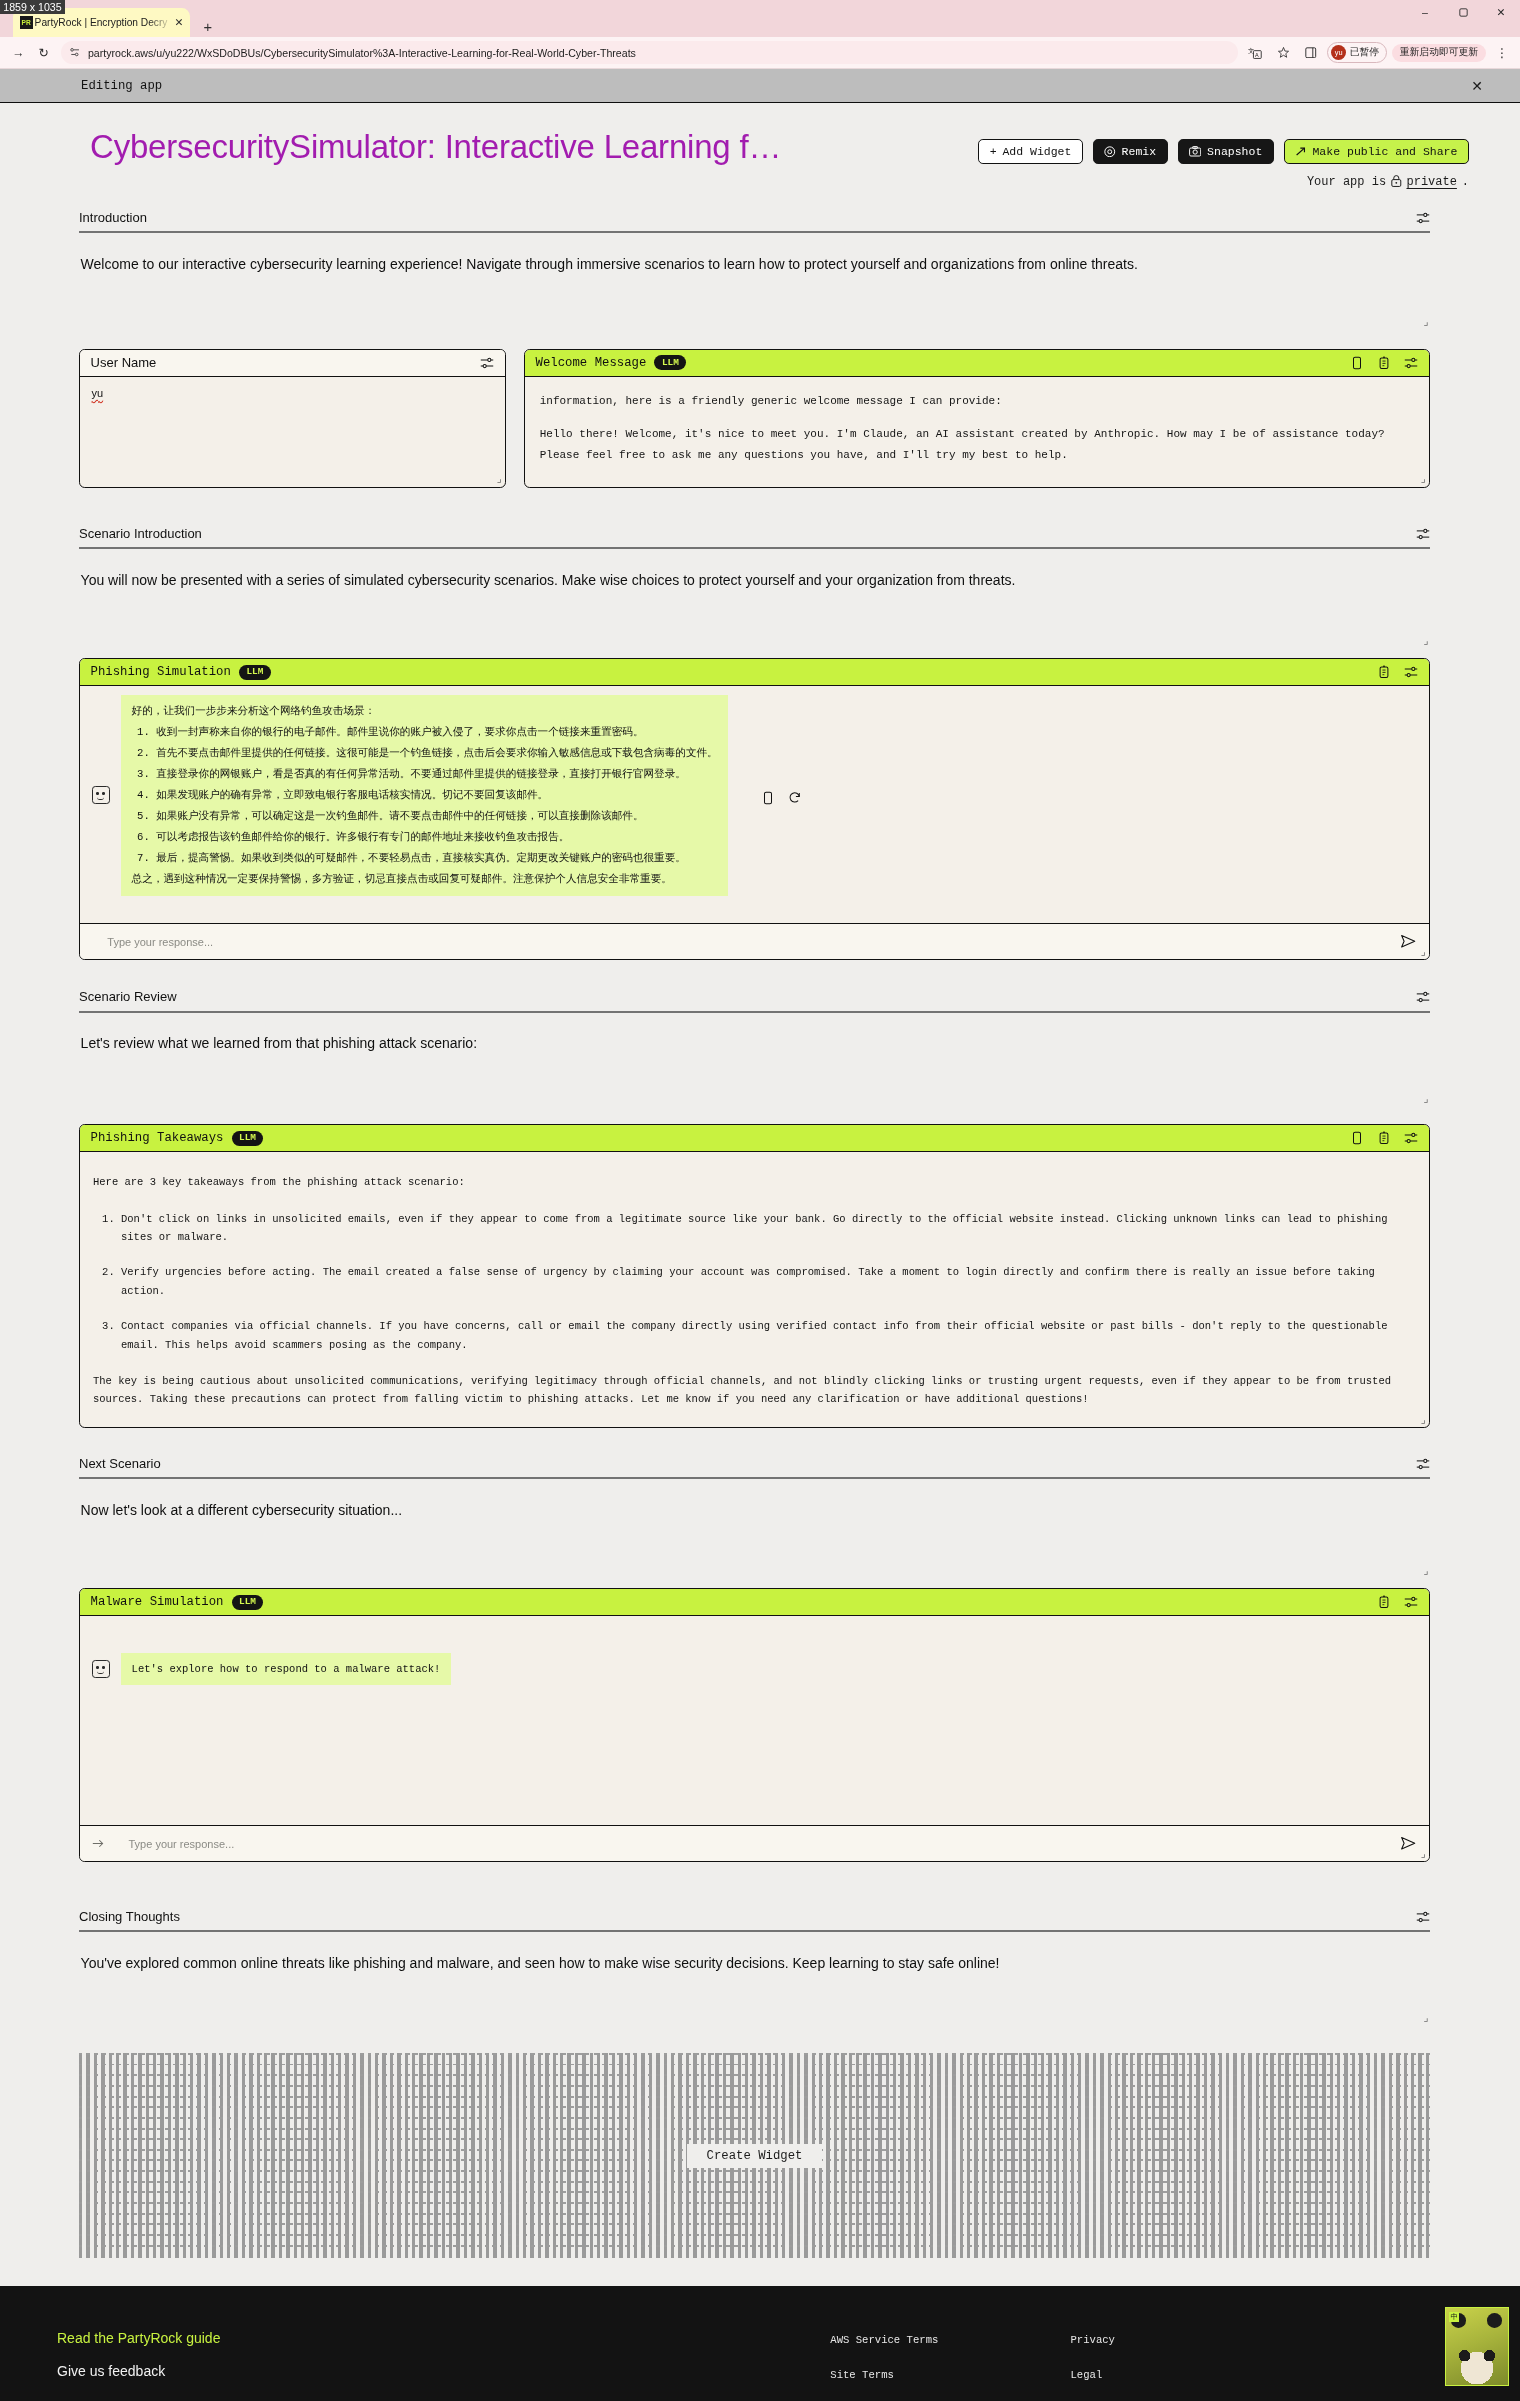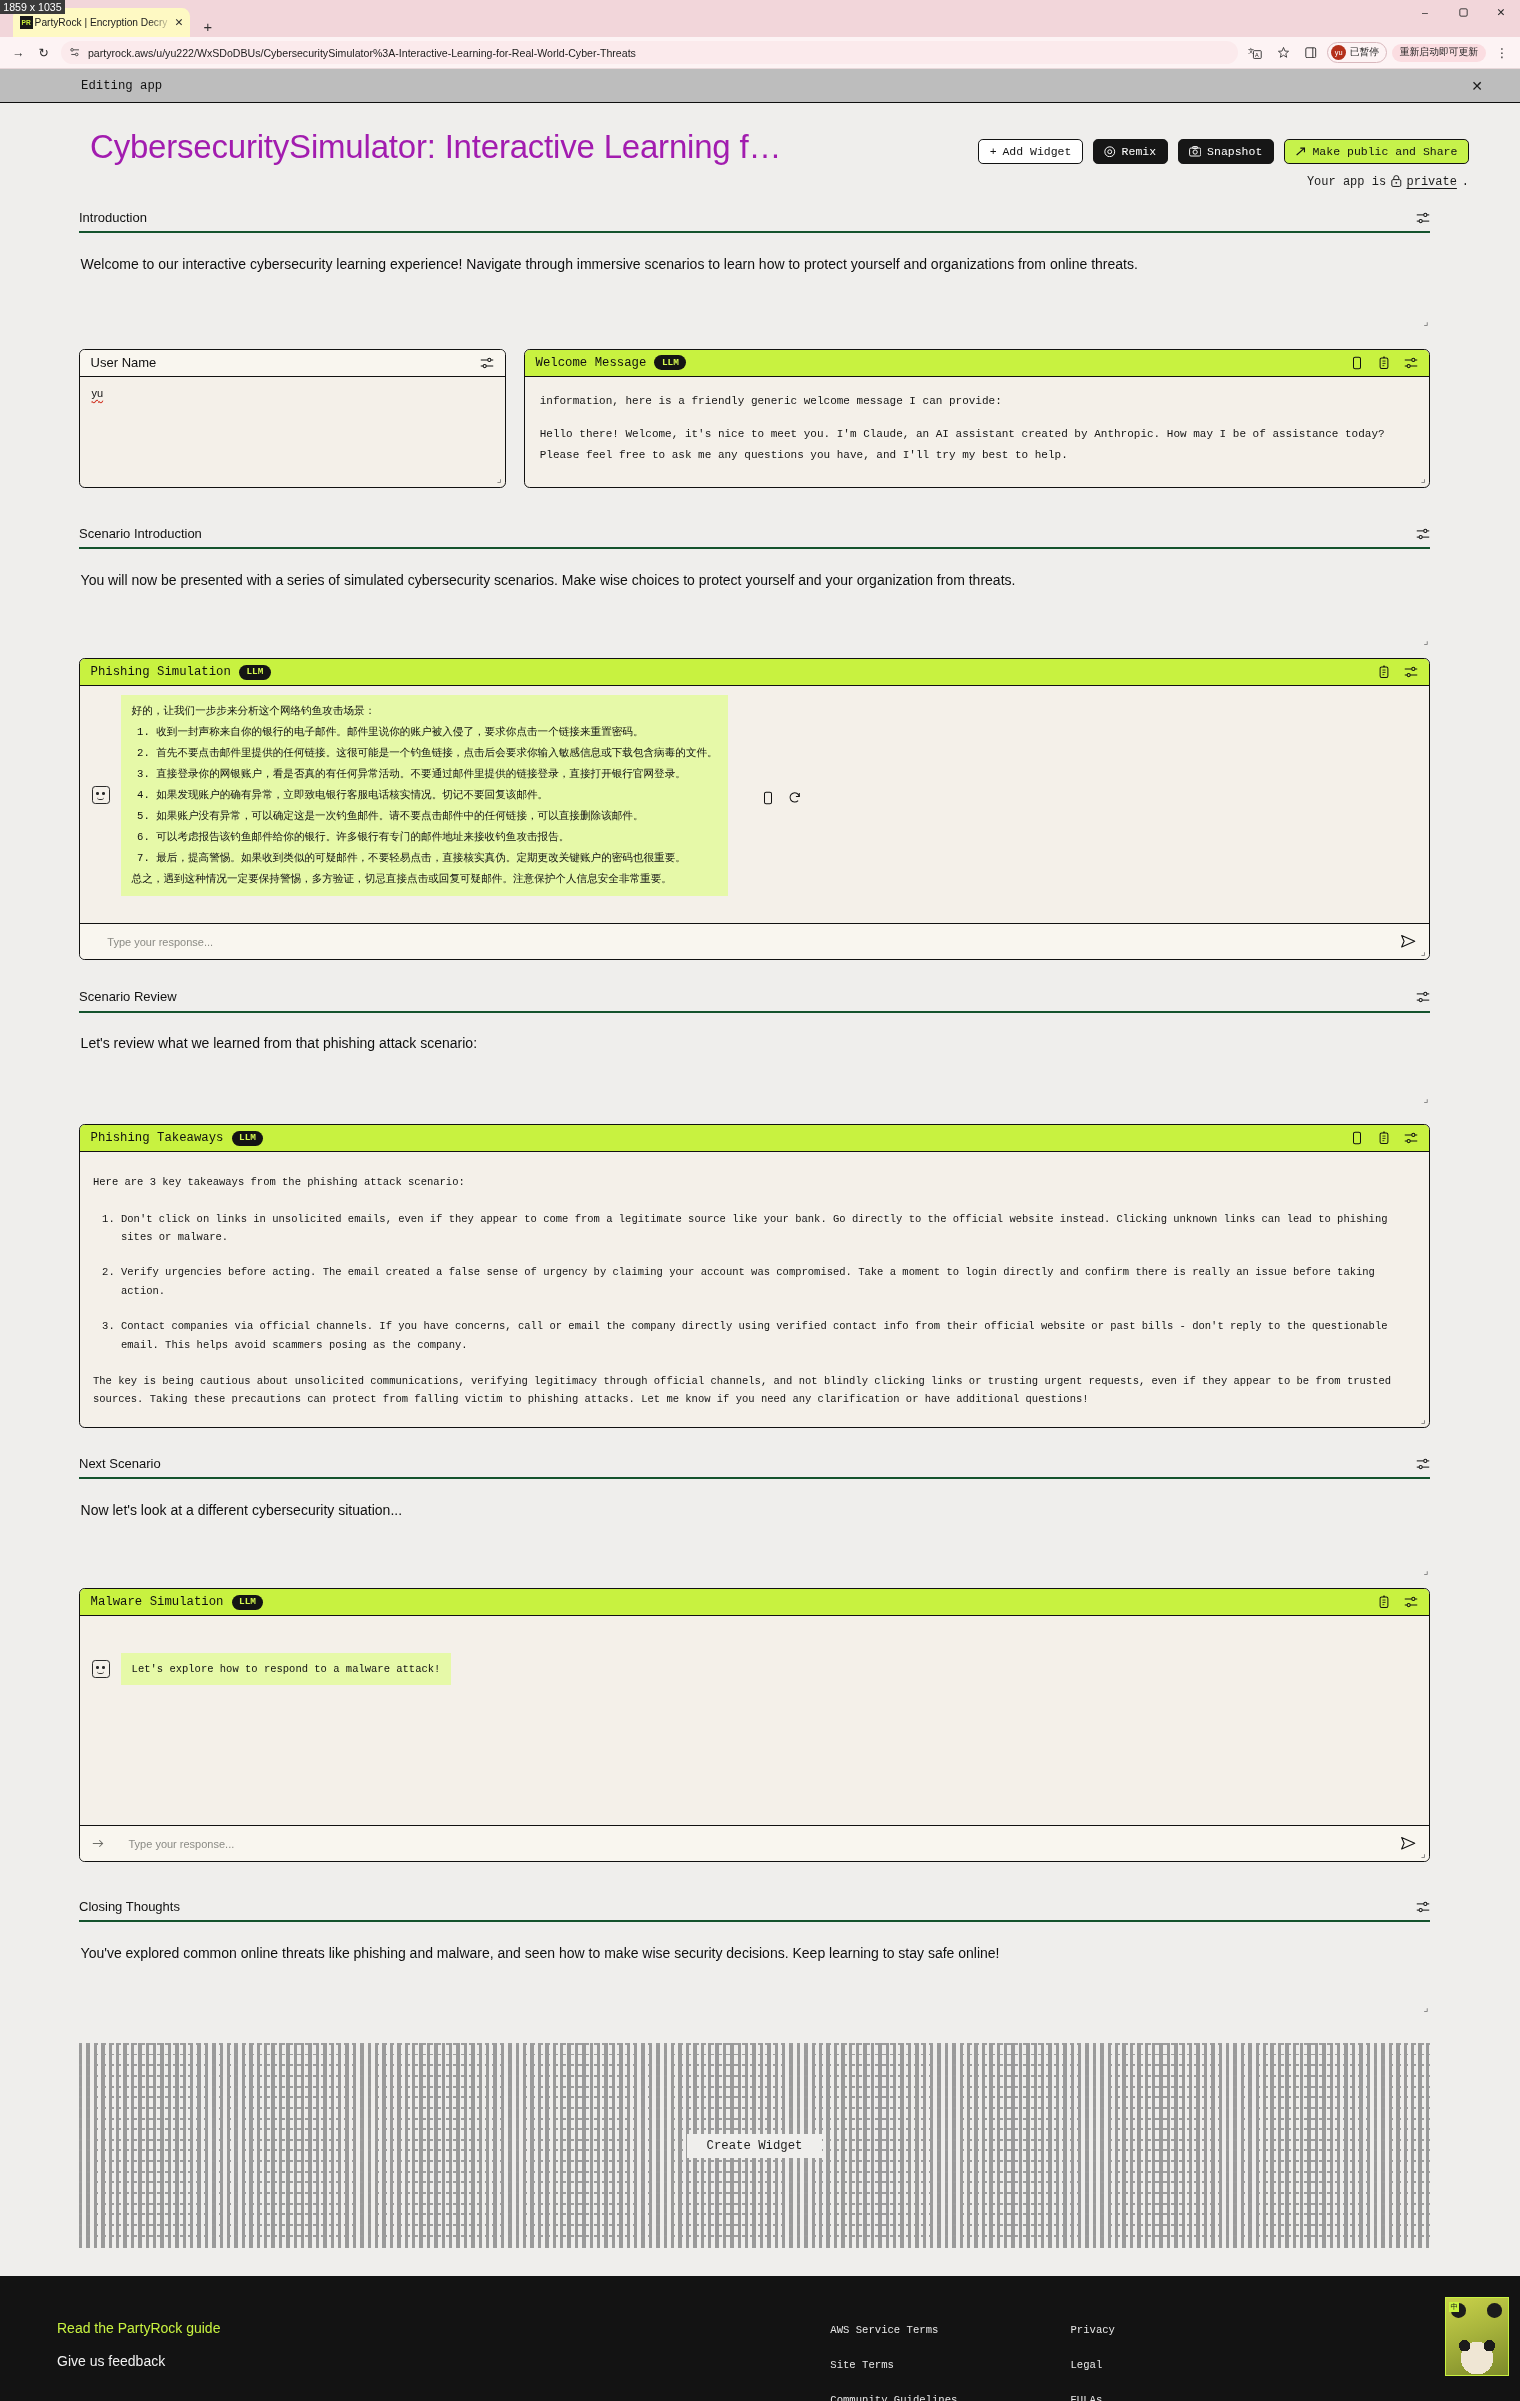--- a/index.html
+++ b/index.html
@@ -185,21 +185,21 @@
     display: flex; align-items: center; justify-content: flex-end; gap: 4.9px;
   }
   .private-line u { text-underline-offset: 2.5px; cursor: pointer; }
 
   .content { padding: 0 90px 0 79px; }
 
   
   .swidget { margin-top: 21px; position: relative; }
   .swidget-head {
     display: flex; align-items: flex-end; justify-content: space-between;
-    border-bottom: 2px solid #14532d;
+    border-bottom: 2px solid #737373;
     padding-bottom: 6.6px;
   }
   .swidget-title { font-size: 13px; color: #111; }
   .swidget-body {
     padding: 20.5px 1.6px 0 1.6px;
     font-size: 14px;
     color: #0f0f0f;
     line-height: 1.5;
   }
   .resize-grip {
@@ -729,21 +729,21 @@
           <path d="M1 8 h12 M9 4 l4 4 l-4 4" fill="none" stroke="#6e6e68" stroke-width="1.3"></path>
         </svg>
         <span class="chat-ph">Type your response...</span>
         <svg class="send-ic" viewBox="0 0 20 20">
           <path d="M2 17 L18 10 L2 3 L5 10 Z" fill="none" stroke="#111" stroke-width="1.3" stroke-linejoin="round"></path>
         </svg>
       </div>
       <span class="resize-grip" style="bottom:1.6px;right:3.3px;">⌟</span>
     </div>
 
-    <div class="swidget" style="height:115px;margin-top:37px;">
+    <div class="swidget" style="height:115px;margin-top:47px;">
       <div class="swidget-head">
         <span class="swidget-title">Closing Thoughts</span>
         <svg class="ic" viewBox="0 0 18 18">
           <line x1="1" y1="5" x2="17" y2="5" stroke="#111" stroke-width="1.3"></line>
             <circle cx="12" cy="5" r="2" fill="#efeeec" stroke="#111" stroke-width="1.3"></circle>
           <line x1="1" y1="13" x2="17" y2="13" stroke="#111" stroke-width="1.3"></line>
             <circle cx="6" cy="13" r="2" fill="#efeeec" stroke="#111" stroke-width="1.3"></circle>
         </svg>
       </div>
       <div class="swidget-body">You've explored common online threats like phishing and malware, and seen how to make wise security decisions. Keep learning to stay safe online!</div>

